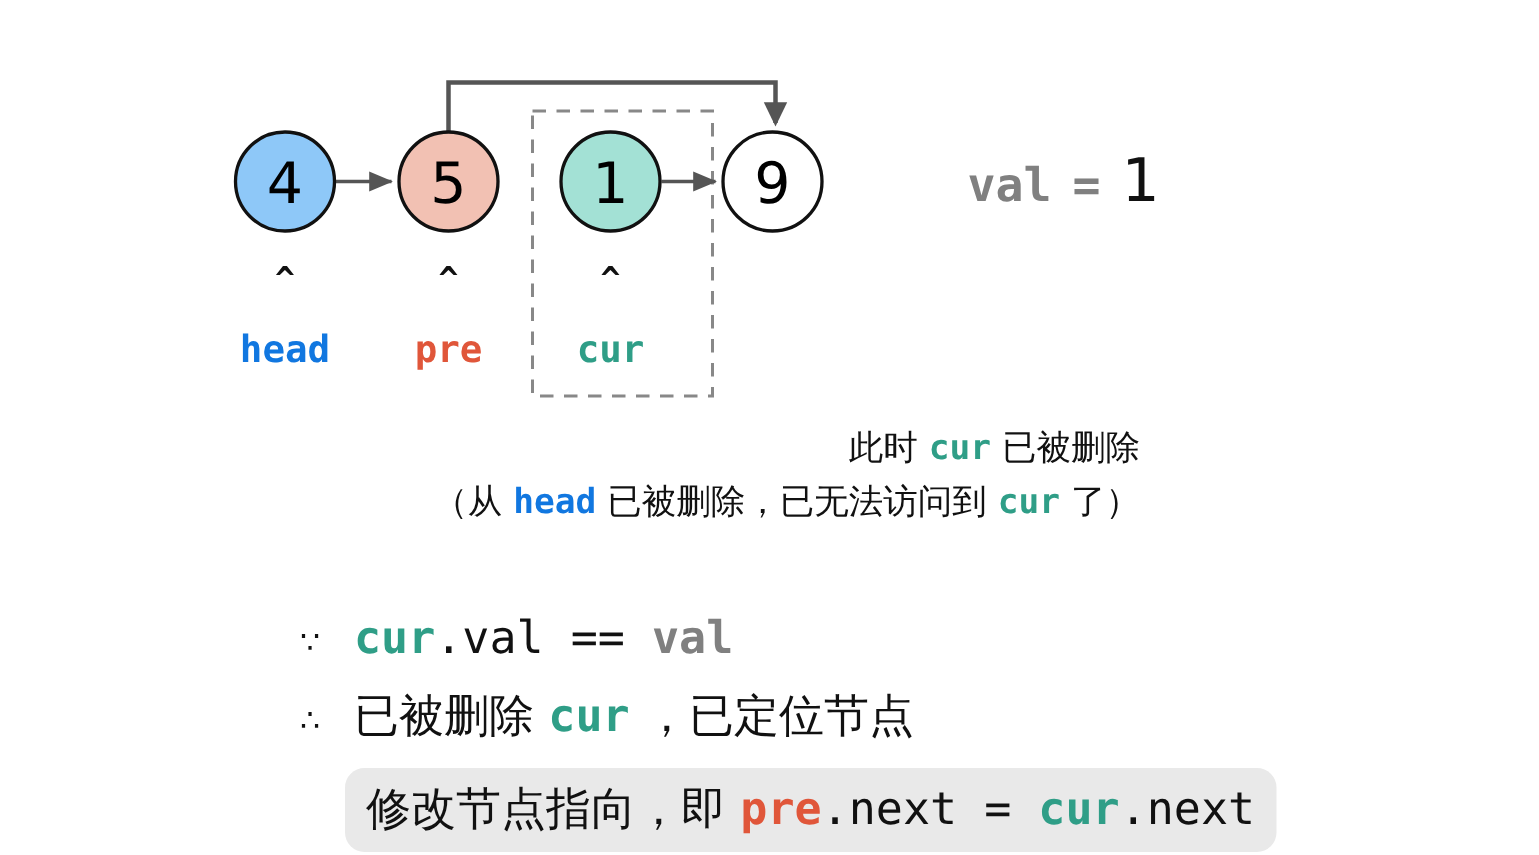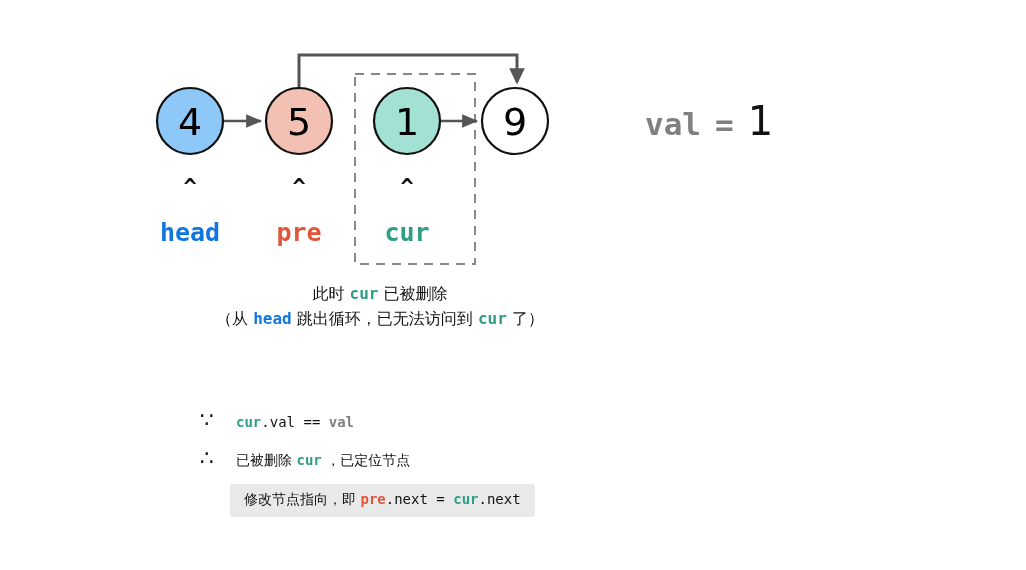--- a/index.html
+++ b/index.html
@@ -92,24 +92,25 @@
   
   #caption-block {
     position: absolute;
     left: 0;
     top: 282px;
     width: 760px;
     text-align: center;
   }
   .caption-line {
     font-family: "DejaVu Sans", "Liberation Sans", sans-serif;
-    font-size: 16px;
+    font-size: 23px;
     color: #111111;
     line-height: 1.55;
     white-space: nowrap;
+    text-align: right;
   }
   .mono-cur {
     font-family: "DejaVu Sans Mono", "Liberation Mono", monospace;
     font-weight: bold;
     color: #2f9e87;
   }
   .mono-head {
     font-family: "DejaVu Sans Mono", "Liberation Mono", monospace;
     font-weight: bold;
     color: #1177e0;
@@ -145,27 +146,27 @@
   }
   .logic-sym {
     font-family: "DejaVu Sans", "Liberation Sans", sans-serif;
     font-size: 21px;
     color: #111111;
     width: 22px;
     display: inline-block;
   }
   .reason-text {
     font-family: "DejaVu Sans", "Liberation Sans", sans-serif;
-    font-size: 14px;
+    font-size: 30px;
     color: #111111;
   }
   #highlight-row {
     display: inline-block;
     background: #e9e9e9;
-    border-radius: 3px;
+    border-radius: 13px;
     padding: 7px 14px 8px 14px;
     margin-left: 30px;
     white-space: nowrap;
   }
 </style>
 </head>
 <body>
 
 <div id="stage">
 
@@ -212,21 +213,21 @@
     <span class="val-word">val</span>
     <span class="val-eq">=</span>
     <span class="val-num">1</span>
   </div>
 
   <div id="caption-block">
     <div class="caption-line">
       <span>此时 </span><span class="mono-cur">cur</span><span> 已被删除</span>
     </div>
     <div class="caption-line">
-      <span>（从 </span><span class="mono-head">head</span><span> 跳出循环，已无法访问到 </span><span class="mono-cur">cur</span><span> 了）</span>
+      <span>（从 </span><span class="mono-head">head</span><span> 已被删除，已无法访问到 </span><span class="mono-cur">cur</span><span> 了）</span>
     </div>
   </div>
 
   <div id="reasoning-block">
 
     <div class="reason-row">
       <span class="logic-sym">∵</span>
       <span class="reason-text">
         <span class="mono-cur">cur</span><span class="mono-plain">.val</span><span class="mono-plain"> </span><span class="mono-plain">==</span><span class="mono-plain"> </span><span class="mono-gray">val</span>
       </span>

